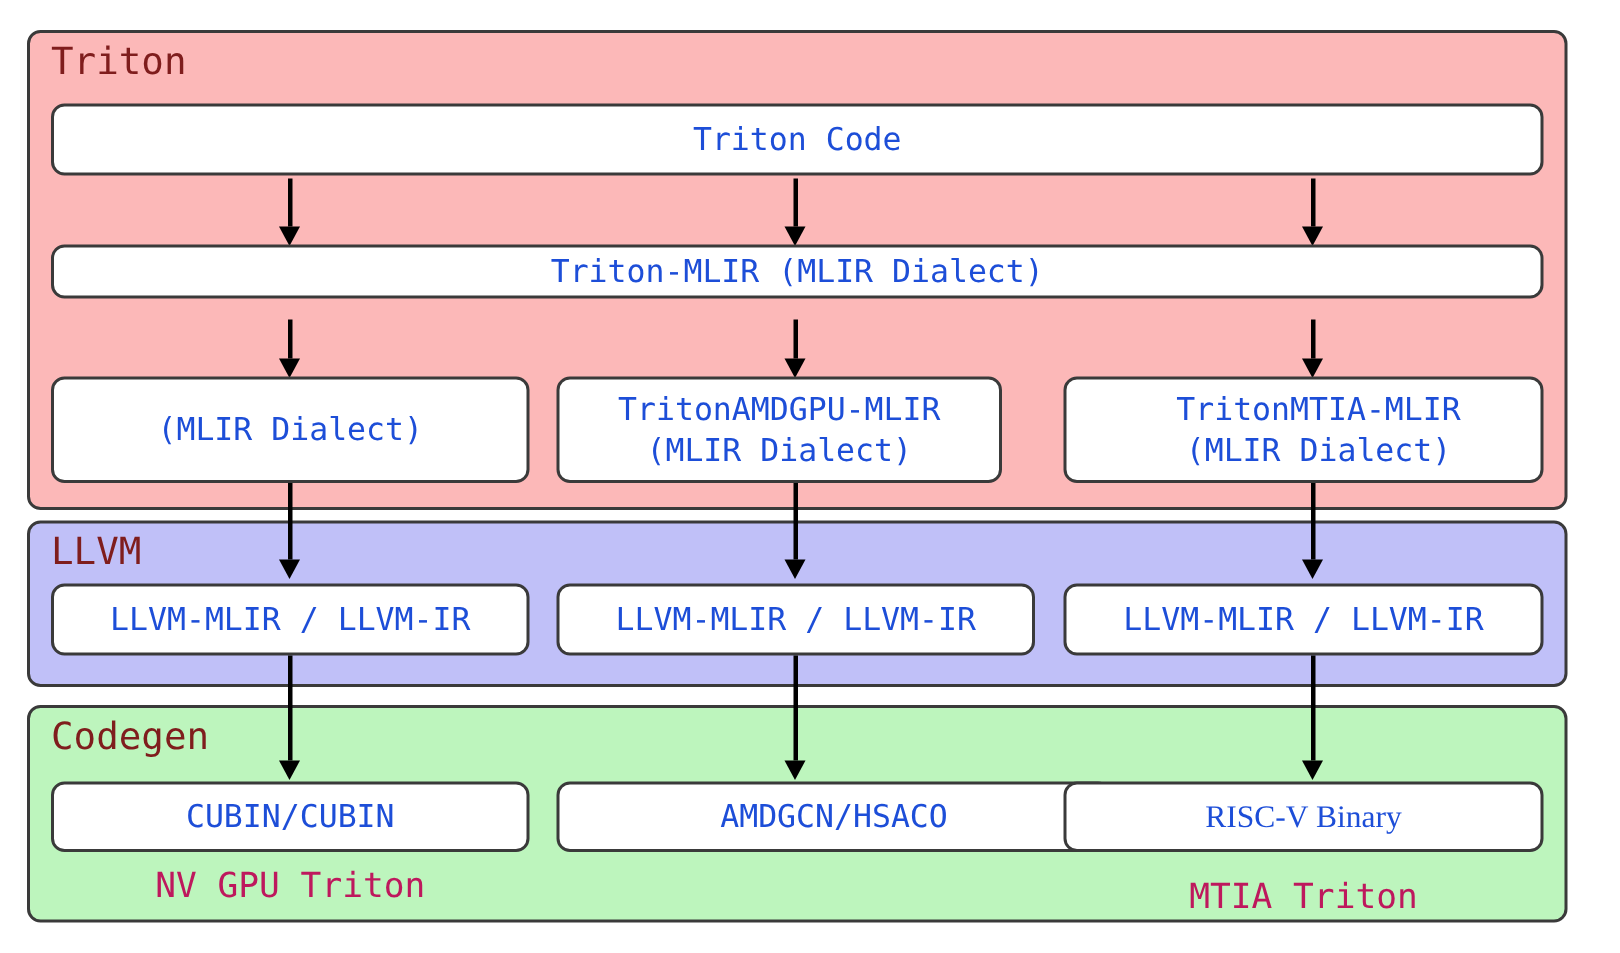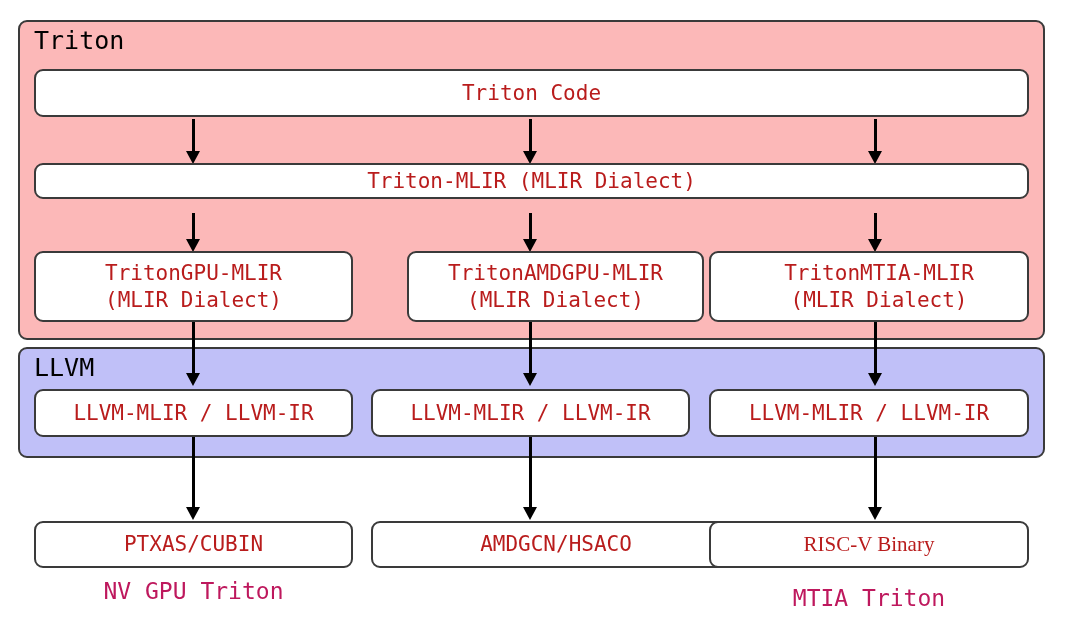--- a/index.html
+++ b/index.html
@@ -51,38 +51,38 @@
   }
 
   .layer-label {
     position: absolute;
     left: 14px;
     top: 3px;
     font-size: 25px;
     line-height: 32px;
     letter-spacing: 0px;
     white-space: nowrap;
-    color: #000000;
+    color: #7f1d1d;
   }
 
   
   .node {
     position: absolute;
     box-sizing: border-box;
     background: #ffffff;
     border: 2px solid #3a3a3a;
     border-radius: 9px;
     display: flex;
     flex-direction: column;
     align-items: center;
     justify-content: center;
     text-align: center;
     font-size: 21px;
     line-height: 27px;
-    color: #b91c1c;
+    color: #1d4ed8;
     white-space: pre;
   }
   .node .line2 { display: block; }
 
   
   .arrow {
     position: absolute;
     width: 0;
   }
   .arrow .shaft {
@@ -150,24 +150,23 @@
   <div class="arrow" style="left:530px; top:213px; height:38px;">
     <span class="shaft" style="height:26px;"></span>
       <span class="head"></span>
   </div>
   <div class="arrow" style="left:875px; top:213px; height:38px;">
     <span class="shaft" style="height:26px;"></span>
       <span class="head"></span>
   </div>
 
   <div class="node" style="left:34px; top:251px; width:319px; height:71px;">
-    <span>TritonGPU-MLIR</span>
     <span class="line2">(MLIR Dialect)</span>
   </div>
-  <div class="node" style="left:371px; top:251px; width:297px; height:71px;margin-left:36px;">
+  <div class="node" style="left:371px; top:251px; width:297px; height:71px;">
     <span>TritonAMDGPU-MLIR</span>
     <span class="line2">(MLIR Dialect)</span>
   </div>
   <div class="node" style="left:709px; top:251px; width:320px; height:71px;padding-left:20px;">
     <span>TritonMTIA-MLIR</span>
     <span class="line2">(MLIR Dialect)</span>
   </div>
 
   <div class="layer layer-llvm">
     <span class="layer-label">LLVM</span>
@@ -189,36 +188,39 @@
   <div class="node" style="left:34px; top:389px; width:319px; height:48px;">
     <span>LLVM-MLIR / LLVM-IR</span>
   </div>
   <div class="node" style="left:371px; top:389px; width:319px; height:48px;">
     <span>LLVM-MLIR / LLVM-IR</span>
   </div>
   <div class="node" style="left:709px; top:389px; width:320px; height:48px;">
     <span>LLVM-MLIR / LLVM-IR</span>
   </div>
 
+  <div class="layer layer-codegen">
+    <span class="layer-label">Codegen</span>
+  </div>
 
   <div class="arrow" style="left:193px; top:437px; height:82px;">
     <span class="shaft" style="height:70px;"></span>
       <span class="head"></span>
   </div>
   <div class="arrow" style="left:530px; top:437px; height:82px;">
     <span class="shaft" style="height:70px;"></span>
       <span class="head"></span>
   </div>
   <div class="arrow" style="left:875px; top:437px; height:82px;">
     <span class="shaft" style="height:70px;"></span>
       <span class="head"></span>
   </div>
 
   <div class="node" style="left:34px; top:521px; width:319px; height:47px;">
-    <span>PTXAS/CUBIN</span>
+    <span>CUBIN/CUBIN</span>
   </div>
   <div class="node" style="left:371px; top:521px; width:370px; height:47px;">
     <span>AMDGCN/HSACO</span>
   </div>
   <div class="node" style="left:709px; top:521px; width:320px; height:47px;font-family:Liberation Serif, serif;">
     <span>RISC-V Binary</span>
   </div>
 
   <div class="caption" style="left:34px; top:576px; width:319px;">NV GPU Triton</div>
   <div class="caption" style="left:709px; top:555px; width:320px;margin-top:28px;">MTIA Triton</div>

